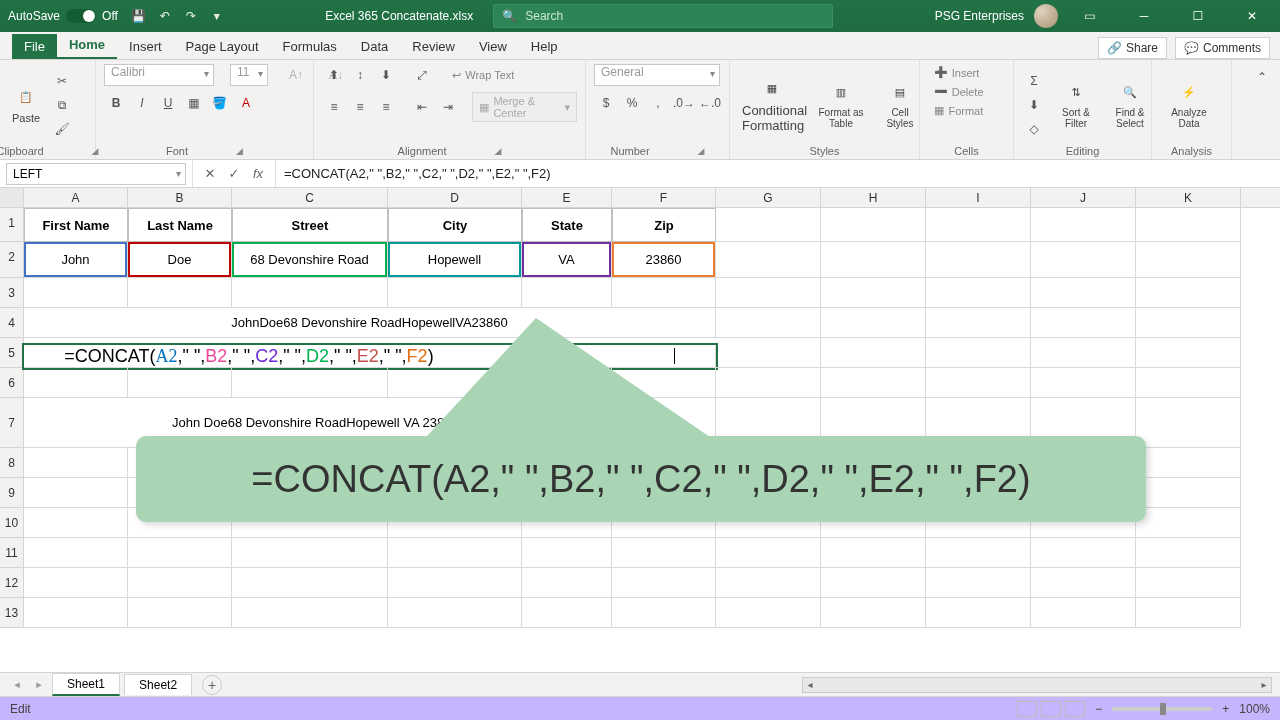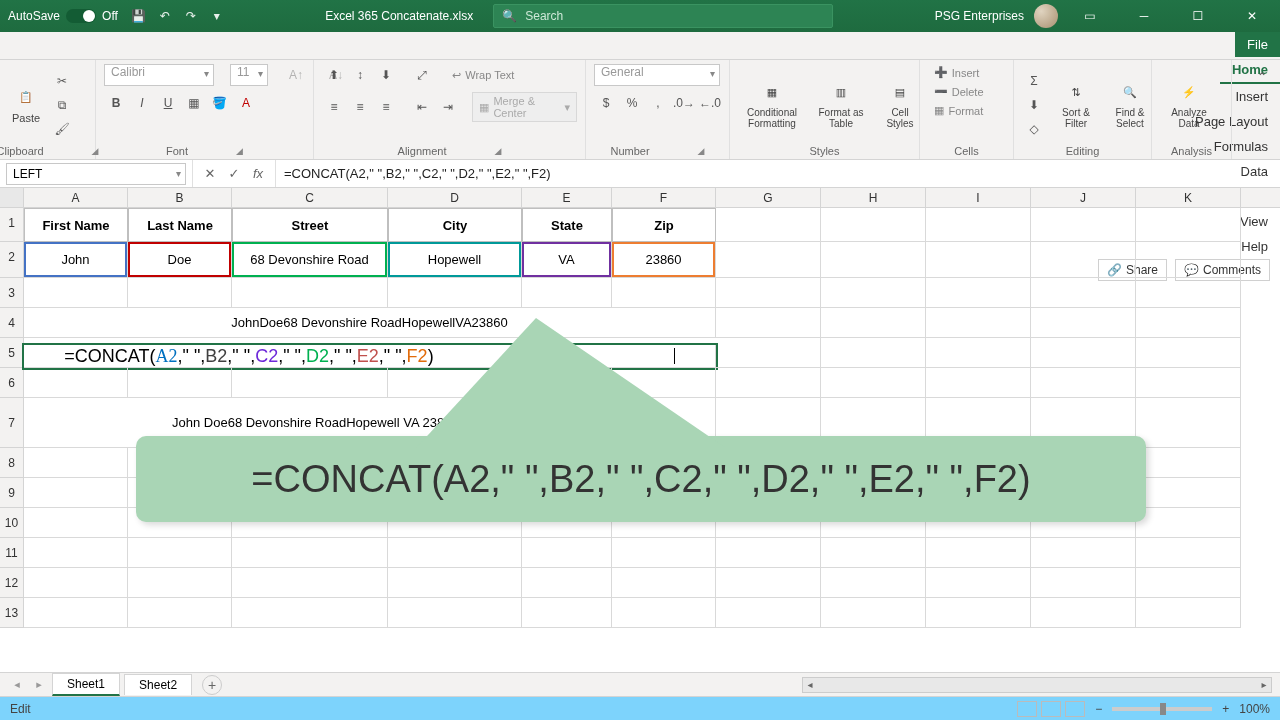--- a/index.html
+++ b/index.html
@@ -12,21 +12,21 @@
 .toggle::after { content: ""; position: absolute; right: 1px; top: 1px; width: 12px; height: 12px; background: #fff; border-radius: 50%; }
 .qat-btn { width: 26px; height: 26px; display: flex; align-items: center; justify-content: center; color: #fff; opacity: .9; }
 .title-spacer { flex: 1; display: flex; justify-content: center; align-items: center; gap: 20px; }
 .file-title { font-size: 12px; }
 .search-box { width: 340px; height: 24px; background: #2d8454; border: 1px solid #3a9361; border-radius: 2px; display: flex; align-items: center; padding: 0 8px; gap: 8px; color: #cde8d7; font-size: 12px; }
 .user-area { display: flex; align-items: center; gap: 10px; padding: 0 6px; }
 .avatar { width: 24px; height: 24px; border-radius: 50%; background: radial-gradient(circle at 30% 30%, #e0d4c0, #a89070); }
 .win-btn { width: 44px; height: 32px; display: flex; align-items: center; justify-content: center; }
 
 
-.tabs { height: 28px; background: #f3f2f1; display: flex; align-items: flex-end; padding-left: 6px; border-bottom: 1px solid #d4d4d4; flex-direction: column; }
+.tabs { height: 28px; background: #f3f2f1; display: flex; align-items: flex-end; padding-left: 12px; border-bottom: 1px solid #d4d4d4; }
 .tab { padding: 5px 12px; font-size: 13px; color: #333; cursor: pointer; }
 .tab.file { background: #217346; color: #fff; }
 .tab.active { border-bottom: 2px solid #217346; color: #217346; font-weight: 600; }
 .tabs-right { margin-left: auto; display: flex; gap: 8px; align-items: center; padding-right: 10px; }
 .share-btn, .comments-btn { display: flex; align-items: center; gap: 4px; padding: 3px 8px; font-size: 12px; border: 1px solid #d0d0d0; background: #fff; color: #333; }
 
 
 .ribbon { height: 100px; background: #f3f2f1; border-bottom: 1px solid #d4d4d4; display: flex; }
 .rgroup { border-right: 1px solid #e0e0e0; padding: 4px 8px 2px; display: flex; flex-direction: column; justify-content: space-between; }
 .rgroup-label { font-size: 11px; color: #666; text-align: center; display: flex; align-items: center; justify-content: center; gap: 48px; }
@@ -84,34 +84,34 @@
 .nav-arrow { width: 18px; color: #999; font-size: 11px; text-align: center; }
 .stab { padding: 3px 14px; font-size: 12px; background: #fff; border: 1px solid #d4d4d4; border-bottom: none; }
 .stab.active { border-bottom: 2px solid #217346; }
 .stab-add { width: 20px; height: 20px; border: 1px solid #ccc; border-radius: 50%; display: flex; align-items: center; justify-content: center; font-size: 14px; color: #666; margin-left: 6px; }
 .hscroll { margin-left: auto; width: 470px; height: 16px; background: #e8e8e8; border: 1px solid #ccc; position: relative; }
 .hscroll::before, .hscroll::after { content: "▸"; position: absolute; top: 0; font-size: 10px; color: #666; width: 14px; text-align: center; line-height: 14px; }
 .hscroll::before { content: "◂"; left: 0; }
 .hscroll::after { right: 0; }
 
 
-.status-bar { height: 24px; background: #7dd3fc; border-top: 1px solid #d4d4d4; display: flex; align-items: center; padding: 0 10px; font-size: 12px; color: #444; position: absolute; bottom: 0; left: 0; right: 0; }
+.status-bar { height: 24px; background: #c4b5fd; border-top: 1px solid #d4d4d4; display: flex; align-items: center; padding: 0 10px; font-size: 12px; color: #444; position: absolute; bottom: 0; left: 0; right: 0; }
 .status-right { margin-left: auto; display: flex; align-items: center; gap: 10px; }
 .zoom-slider { width: 100px; height: 4px; background: #ccc; position: relative; }
 .zoom-slider::after { content: ""; position: absolute; left: 48px; top: -4px; width: 6px; height: 12px; background: #888; }
 .view-icons { display: flex; gap: 4px; }
 .vico { width: 20px; height: 16px; border: 1px solid #bbb; }
 
 
 .cA { width: 104px; } .cB { width: 104px; } .cC { width: 156px; }
 .cD { width: 134px; } .cE { width: 90px; } .cF { width: 104px; }
 .cG, .cH, .cI, .cJ, .cK { width: 105px; }
 
 
-.ref-a { color: #0070c0; font-family: Liberation Serif, serif; } .ref-b { color: #404040; } .ref-c { color: #6d28d9; }
+.ref-a { color: #0070c0; font-family: Liberation Serif, serif; } .ref-b { color: #ec4899; } .ref-c { color: #6d28d9; }
 .ref-d { color: #00b050; } .ref-e { color: #c0504d; } .ref-f { color: #e26b0a; }
 </style>
 </head>
 <body>
 
 <div class="title-bar">
   <div class="autosave">
     <span>AutoSave</span>
     <span class="toggle"></span>
     <span>Off</span>
@@ -260,21 +260,21 @@
     <div class="rgroup-label">
         <span>Number</span>
         <span class="dialog-launcher">◢</span>
       </div>
   </div>
 
   <div class="rgroup" style="width:190px">
     <div class="rgroup-body">
       <div class="big-btn">
           <div class="ico">▦</div>
-          <span style="font-size:10px;text-align:center;width:60px">Conditional Formatting</span>
+          <span style="font-size:13px;text-align:center;width:60px">Conditional Formatting</span>
         </div>
       <div class="big-btn">
           <div class="ico">▥</div>
           <span style="font-size:10px;text-align:center;width:50px">Format as Table</span>
         </div>
       <div class="big-btn">
           <div class="ico">▤</div>
           <span style="font-size:10px;text-align:center;width:40px">Cell Styles</span>
         </div>
     </div>

